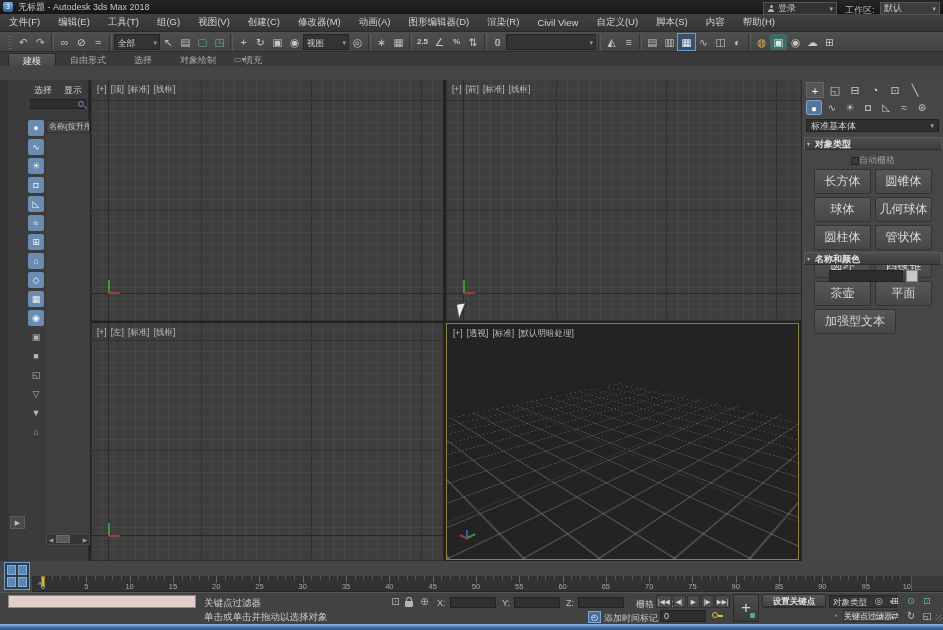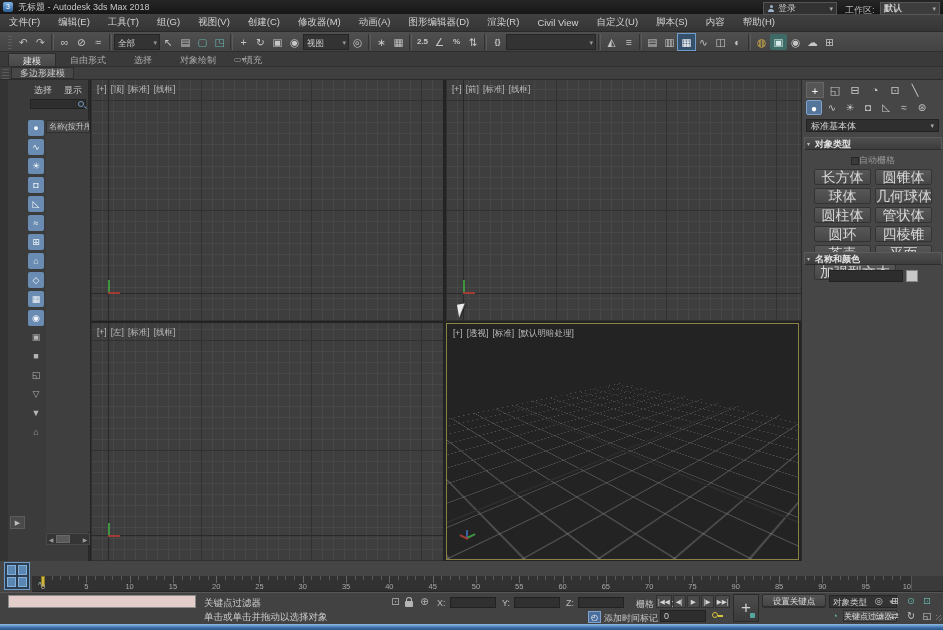--- a/index.html
+++ b/index.html
@@ -14,21 +14,21 @@
   .wbtn{width:15px;height:12px;font-size:8px;line-height:12px;text-align:center;color:#8a8a8a;}
 
   
   .menubar{position:absolute;left:0;top:14px;width:943px;height:18px;background:linear-gradient(#414141,#353535);border-bottom:1px solid #2a2a2a;display:flex;align-items:center;}
   .mitem{padding:2px 9px;font-size:9.5px;color:#d2d2d2;white-space:nowrap;}
   .signin{position:absolute;left:763px;top:2px;width:74px;height:13px;background:#323232;border:1px solid #555;display:flex;align-items:center;font-size:9px;color:#c5c5c5;padding:0 3px;}
   .person{width:6px;height:3px;border-radius:3px 3px 0 0;background:#9fb6cf;position:relative;margin:3px 4px 0 1px;}
   .person::before{content:"";position:absolute;left:1.5px;top:-4px;width:3px;height:3px;border-radius:50%;background:#9fb6cf;}
   .caret{margin-left:auto;font-size:7px;color:#aaa;}
   .wslabel{position:absolute;left:845px;top:4px;font-size:9px;color:#b8b8b8;}
-  .wsdd{position:absolute;left:880px;top:2px;width:60px;height:13px;background:#3d3d3d;border:1px solid #565656;display:flex;align-items:center;font-size:9px;color:#ccc;padding:0 3px;font-weight:bold;}
+  .wsdd{position:absolute;left:880px;top:2px;width:60px;height:13px;background:#3d3d3d;border:1px solid #565656;display:flex;align-items:center;font-size:9px;color:#ccc;padding:0 3px;}
 
   
   .toolbar{position:absolute;left:0;top:32px;width:943px;height:20px;background:linear-gradient(#4f4f4f,#434343);border-bottom:1px solid #2e2e2e;display:flex;align-items:center;padding-left:8px;}
   .tgrip{width:4px;height:14px;margin-right:3px;background:repeating-linear-gradient(0deg,#5d5d5d 0 1px,transparent 1px 3px);}
   .ticon{width:17px;height:16px;line-height:16px;text-align:center;font-size:10.5px;color:#c6c6c6;flex:0 0 auto;}
   .ticon[data-variant="sep"]{width:3px;height:16px;border-left:1px solid #333;border-right:1px solid #5a5a5a;margin:0 2px;}
   .ticon[data-variant="dd"]{width:46px;background:#333;border:1px solid #252525;font-size:8.5px;color:#ccc;text-align:left;padding:0 3px;position:relative;}
   .ticon[data-variant="dd"]::after{content:"▾";position:absolute;right:2px;top:0;font-size:7px;color:#999;}
   .ticon[data-variant="ddwide"]{width:90px;background:#333;border:1px solid #252525;position:relative;}
   .ticon[data-variant="ddwide"]::after{content:"▾";position:absolute;right:2px;top:0;font-size:7px;color:#999;}
@@ -109,21 +109,21 @@
   .cpsub[data-variant="active"]{background:#56759a;border:1px solid #7fa3cc;color:#fff;border-radius:2px;}
   .cpdd{position:absolute;left:4px;top:39px;width:133px;height:13px;background:#2f2f2f;border:1px solid #222;font-size:9px;color:#d5d5d5;line-height:12px;padding:0 4px;display:flex;}
   .rollout{position:absolute;left:2px;width:138px;height:13px;background:linear-gradient(#4e4e4e,#3d3d3d);border:1px solid #5b5b5b;border-bottom-color:#2d2d2d;font-size:9px;font-weight:bold;color:#e4e4e4;line-height:12px;padding-left:10px;}
   .rollout::before{content:"▾";position:absolute;left:2px;top:0;font-size:6px;font-weight:normal;color:#bbb;}
   .ro1{top:57px;}
   .ro2{top:172px;}
   .autogrid{position:absolute;left:0;top:74px;width:142px;display:flex;justify-content:center;align-items:center;}
   .cbx{width:8px;height:8px;background:#3a3a3a;border:1px solid #262626;}
   .aglabel{font-size:9px;color:#9b9b9b;}
   .objgrid{position:absolute;left:12px;top:89px;width:118px;display:grid;grid-template-columns:1fr 1fr;gap:3px 4px;}
-  .objbtn{height:16px;background:linear-gradient(#575757,#474747);border:1px solid #333;border-radius:2px;font-size:14px;color:#d8d8d8;line-height:9px;overflow:hidden;white-space:nowrap;}
+  .objbtn{height:25px;background:linear-gradient(#575757,#474747);border:1px solid #333;border-radius:2px;font-size:12px;color:#d8d8d8;line-height:9px;overflow:hidden;white-space:nowrap;}
   .objbtn[data-variant="wide"]{grid-column:1/3;justify-self:start;width:82px;}
   .namerow{position:absolute;left:0;top:190px;width:142px;height:14px;}
   .nameinput{position:absolute;left:27px;top:0;width:74px;height:12px;background:#2d2d2d;border:1px solid #222;}
   .swatch{position:absolute;left:104px;top:0;width:12px;height:12px;background:#c9c9c9;border:1px solid #888;}
 
   
   .quadicon{position:absolute;left:4px;top:562px;width:26px;height:28px;background:#2c3e52;border:1px solid #6f9cc9;display:grid;grid-template-columns:1fr 1fr;grid-template-rows:1fr 1fr;gap:2px;padding:2px;}
   .quadcell{background:#5b87b5;border:1px solid #85aed6;}
   .tsrow{position:absolute;left:32px;top:561px;width:911px;height:15px;background:#393939;border-bottom:1px solid #2c2c2c;}
   .tsgrip{position:absolute;left:1px;top:1px;width:4px;height:13px;background:repeating-linear-gradient(0deg,#5d5d5d 0 1px,transparent 1px 3px);}
@@ -155,21 +155,21 @@
   .ttagicon{position:absolute;left:588px;top:18px;width:13px;height:12px;background:#4a6f9c;border:1px solid #7fa3cc;color:#fff;font-size:8px;line-height:11px;text-align:center;}
   .ttaglabel{position:absolute;left:604px;top:19px;font-size:9px;color:#c8c8c8;}
   .playback{position:absolute;left:656px;top:2px;display:flex;gap:1px;}
   .pbtn{min-width:13px;height:13px;background:#4a4a4a;border:1px solid #303030;color:#d5d5d5;font-size:6.5px;line-height:11px;text-align:center;padding:0 1px;}
   .framefld{position:absolute;left:660px;top:17px;width:46px;height:12px;background:#2e2e2e;border:1px solid #222;font-size:9px;color:#ccc;line-height:11px;padding-left:3px;}
   .keyicon{position:absolute;left:712px;top:19px;width:6px;height:6px;border:1.5px solid #d8c33a;border-radius:50%;}
   .keyicon::after{content:"";position:absolute;left:5px;top:2px;width:5px;height:1.5px;background:#d8c33a;}
   .setkeybig{position:absolute;left:733px;top:1px;width:26px;height:28px;background:linear-gradient(#4c4c4c,#3a3a3a);border:1px solid #2a2a2a;color:#d2d2d2;font-size:17px;line-height:26px;text-align:center;}
   .setkeybig::after{content:"";position:absolute;right:3px;bottom:3px;width:5px;height:5px;background:#54a69e;border-radius:1px;}
   .kbtn{position:absolute;left:762px;width:64px;height:13px;background:linear-gradient(#555,#454545);border:1px solid #2e2e2e;font-size:8.5px;color:#ddd;text-align:center;line-height:12px;border-radius:2px;overflow:hidden;white-space:nowrap;}
-  .kb1{top:2px;}.kb2{top:1px;}
+  .kb1{top:2px;}.kb2{top:1px;font-weight:bold;}
   .selsetdd{position:absolute;left:829px;top:2px;width:68px;height:13px;background:#333;border:1px solid #252525;font-size:8.5px;color:#ccc;line-height:12px;padding:0 3px;display:flex;}
   .kficon{position:absolute;left:829px;top:17px;width:12px;height:12px;color:#64b2aa;font-size:9px;line-height:12px;text-align:center;}
   .kfbtn{position:absolute;left:843px;top:17px;width:54px;height:12px;background:linear-gradient(#555,#454545);border:1px solid #2e2e2e;font-size:8px;color:#ddd;line-height:11px;text-align:center;overflow:hidden;white-space:nowrap;}
   .navgrid{position:absolute;left:872px;top:1px;width:62px;display:grid;grid-template-columns:repeat(4,15px);grid-auto-rows:14px;gap:1px;}
   .nicon{width:14px;height:13px;color:#c9c9c9;font-size:9.5px;line-height:13px;text-align:center;}
   .nicon[data-variant="teal"]{color:#64b2aa;}
   .grip2{position:absolute;left:936px;top:22px;width:6px;height:6px;background:repeating-linear-gradient(135deg,#777 0 1px,transparent 1px 3px);}
   .bluestrip{position:absolute;left:0;top:624px;width:943px;height:6px;background:linear-gradient(#8fc0ea,#3f6fa8 60%,#2d5687);}
 </style>
 </head>
@@ -269,24 +269,20 @@
 
   <div class="ribbontabs">
 
   <span class="rtab" data-variant="active">建模</span>
       <span class="rtab">自由形式</span>
       <span class="rtab">选择</span>
       <span class="rtab">对象绘制</span>
       <span class="rtab">填充</span>
     </div>
   <span class="roverflow" style="position:absolute;left:228px;top:55px;">▭▾</span>
-  <div class="ribbon2">
-    <span class="rgrip"></span>
-    <span class="rpanel">多边形建模</span>
-  </div>
 
   <div class="leftstrip"></div>
   <div class="explorer">
     <div class="expmenus">
 
     <span class="expmenu">选择</span>
         <span class="expmenu">显示</span>
       </div>
     <div class="expsearch">
       <span class="searchglyph"></span>

